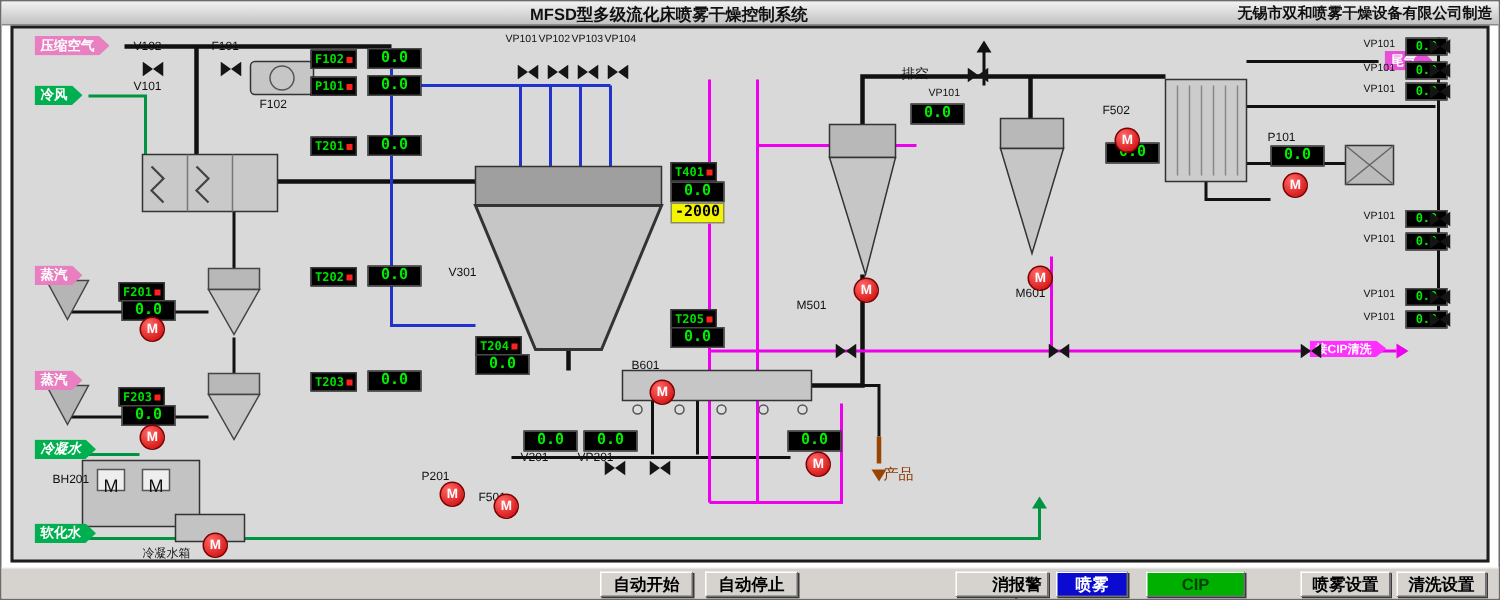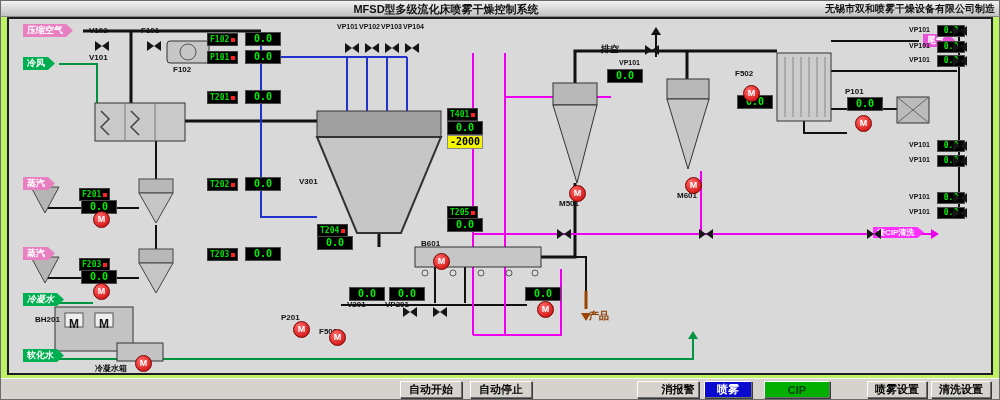--- a/index.html
+++ b/index.html
@@ -1,16 +1,16 @@
 <!DOCTYPE html>
 <html><head>
 <meta charset="utf-8">
 <style>
   html,body{margin:0;padding:0;background:#9a9a9a;}
-  #root{position:relative;width:1000px;height:400px;background:#bef264;overflow:hidden;
+  #root{position:relative;width:1000px;height:400px;background:#ffffff;overflow:hidden;
         font-family:"Liberation Sans",sans-serif;border:1px solid #6b6b6b;box-sizing:border-box;}
   
   #titlebar{position:absolute;left:0;top:0;width:1000px;height:15px;
     background:linear-gradient(#f2f2f2,#c2c2c2);border-bottom:1px solid #8a8a8a;}
   #apptitle{position:absolute;left:445px;top:1px;transform:translateX(-50%);
     font-size:11px;font-weight:bold;color:#101010;white-space:nowrap;}
   #maker{position:absolute;right:6px;top:1px;font-size:10px;font-weight:bold;color:#101010;white-space:nowrap;}
   
   #diagram{position:absolute;left:6px;top:16px;width:986px;height:358px;
     background:#d9d9d9;border:2px solid #1d1d1d;box-sizing:border-box;}
@@ -19,21 +19,21 @@
   
   #watermark{position:absolute;left:64px;top:76px;z-index:30;pointer-events:none;
     font-size:30px;font-weight:bold;letter-spacing:1px;color:#ff0000;white-space:nowrap;
     text-shadow:-2px 0 0 #fff,2px 0 0 #fff,0 -2px 0 #fff,0 2px 0 #fff,
                 -1px -1px 0 #fff,1px -1px 0 #fff,-1px 1px 0 #fff,1px 1px 0 #fff;}
   
   .tag{position:absolute;height:13px;line-height:13px;color:#fff;font-size:9px;font-weight:bold;
     padding:0 10px 0 4px;white-space:nowrap;z-index:3;
     clip-path:polygon(0 0,calc(100% - 7px) 0,100% 50%,calc(100% - 7px) 100%,0 100%);}
   .tag.small{font-size:8px;height:11px;line-height:11px;}
-  .plabel{position:absolute;font-size:8px;font-weight:bold;color:#101010;white-space:nowrap;z-index:3;}
+  .plabel{position:absolute;font-size:8px;font-weight:normal;color:#101010;white-space:nowrap;z-index:3;}
   .blabel{position:absolute;display:inline-flex;align-items:center;background:#000;color:#00e000;
     font:bold 8px "DejaVu Sans Mono",monospace;padding:1px 2px;border:1px solid #3a3a3a;z-index:3;}
   .blabel .dot{width:4px;height:4px;background:#ff2020;margin-left:2px;display:inline-block;}
   .disp{position:absolute;width:34px;height:12px;background:#000;color:#00ee00;border:1px solid #4a4a4a;
     font:bold 10px/12px "DejaVu Sans Mono",monospace;text-align:center;z-index:3;}
   .disp.yellow{background:#f4f400;color:#000;border-color:#888;}
   .disp.small{width:26px;height:10px;font-size:8px;line-height:10px;}
   .pump{position:absolute;width:15px;height:15px;border-radius:50%;
     background:radial-gradient(circle at 35% 30%,#ff6a6a,#cc0000);border:1px solid #7a0000;
     color:#fff;font:bold 9px/15px "Liberation Sans",sans-serif;text-align:center;z-index:4;cursor:pointer;}
@@ -184,21 +184,21 @@
       <div class="plabel" style="left: 88px; top: 52px;">V101</div>
       <div class="plabel" style="left: 172px; top: 64px;">F102</div>
       <div class="plabel" style="left: 336px; top: 22px; font-size: 7px;">VP101</div>
       <div class="plabel" style="left: 358px; top: 22px; font-size: 7px;">VP102</div>
       <div class="plabel" style="left: 380px; top: 22px; font-size: 7px;">VP103</div>
       <div class="plabel" style="left: 402px; top: 22px; font-size: 7px;">VP104</div>
       <div class="plabel" style="left: 600px; top: 42px; font-size: 9px;">排空</div>
       <div class="plabel" style="left: 618px; top: 58px; font-size: 7px;">VP101</div>
       <div class="plabel" style="left: 298px; top: 176px;">V301</div>
       <div class="plabel" style="left: 420px; top: 238px;">B601</div>
-      <div class="plabel" style="left: 558px; top: 198px;">M501</div>
+      <div class="plabel" style="left: 530px; top: 198px;">M501</div>
       <div class="plabel" style="left: 676px; top: 190px;">M601</div>
       <div class="plabel" style="left: 346px; top: 299px;">V201</div>
       <div class="plabel" style="left: 384px; top: 299px;">VP201</div>
       <div class="plabel" style="left: 280px; top: 312px;">P201</div>
       <div class="plabel" style="left: 318px; top: 326px;">F501</div>
       <div class="plabel" style="left: 734px; top: 68px;">F502</div>
       <div class="plabel" style="left: 844px; top: 86px;">P101</div>
       <div class="plabel" style="left: 34px; top: 314px;">BH201</div>
       <div class="plabel" style="left: 94px; top: 362px;">冷凝水箱</div>
       <div class="plabel" style="left: 588px; top: 308px; color: rgb(139, 58, 0); font-size: 10px;">产品</div>

